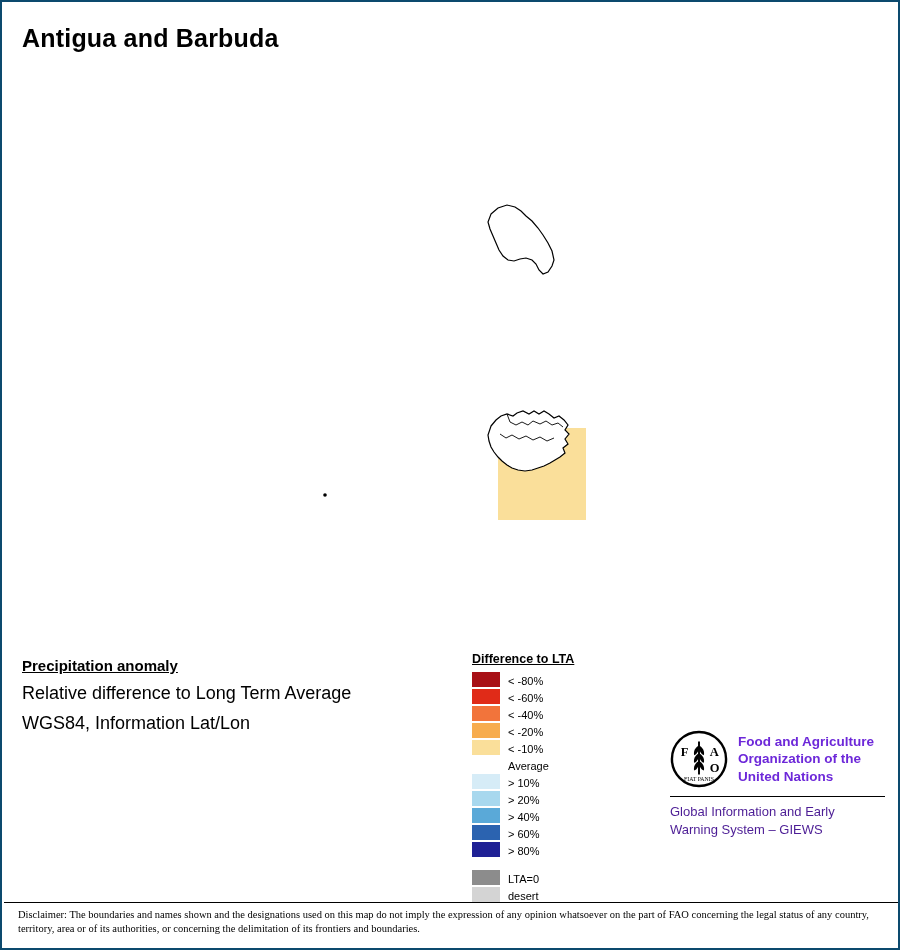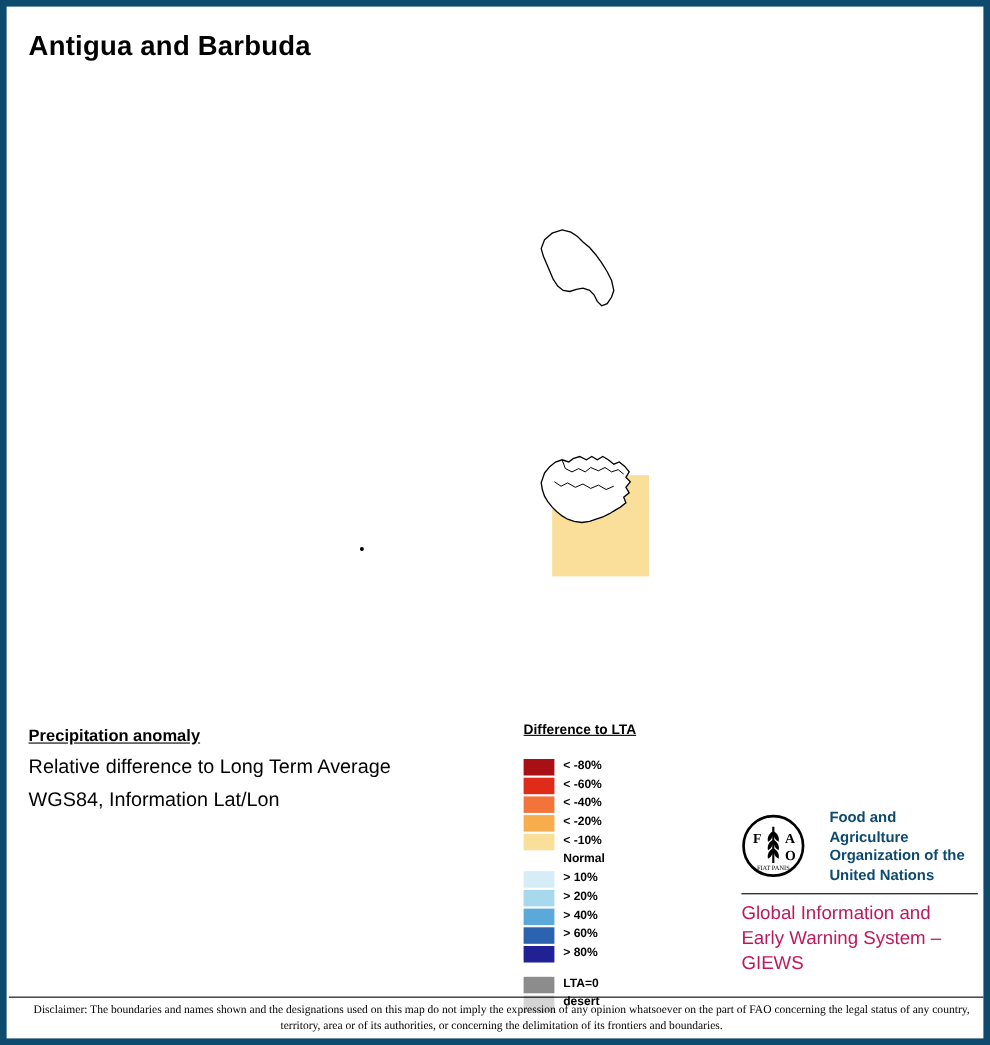--- a/index.html
+++ b/index.html
@@ -8,21 +8,21 @@
     background: #ffffff;
   }
   body {
     font-family: "Liberation Sans", sans-serif;
   }
   #page {
     position: relative;
     width: 900px;
     height: 950px;
     background: #ffffff;
-    border: 6px solid #0c4a6e;
+    border: 2px solid #0c4a6e;
     box-sizing: border-box;
     overflow: hidden;
   }
   #map-title {
     position: absolute;
     left: 20px;
     top: 22px;
     font-size: 25px;
     font-weight: bold;
     color: #000000;
@@ -58,28 +58,27 @@
     position: absolute;
     left: 470px;
     top: 650px;
     width: 150px;
   }
   #ramp-title {
     font-size: 12.5px;
     font-weight: bold;
     color: #000000;
     text-decoration: underline;
-    margin-bottom: 20px;
+    margin-bottom: 4px;
     white-space: nowrap;
   }
   .ramp-row {
     display: flex;
-    align-items: flex-start;
+    align-items: flex-end;
     height: 17px;
-    font-weight: bold;
   }
   .ramp-sw {
     width: 28px;
     height: 15px;
     flex: 0 0 28px;
   }
   .ramp-sw.empty {
     background: transparent;
   }
   .ramp-lbl {
@@ -104,46 +103,45 @@
   #fao-top {
     display: flex;
     align-items: center;
   }
   #fao-emblem {
     width: 58px;
     height: 58px;
     flex: 0 0 58px;
   }
   #fao-name {
-    margin-left: 22px;
+    margin-left: 10px;
     font-size: 13.5px;
     font-weight: bold;
     line-height: 1.3;
-    color: #0c4a6e;
+    color: #6d28d9;
   }
   #fao-rule {
     border-top: 1.5px solid #000000;
     margin: 8px 0 6px 0;
   }
   #fao-sub {
-    font-size: 17px;
+    font-size: 13px;
     line-height: 1.35;
-    color: #be185d;
+    color: #4c1d95;
   }
   
   #disclaimer {
     position: absolute;
     left: 16px;
     top: 906px;
     width: 868px;
     font-size: 10.5px;
     line-height: 1.35;
     color: #000000;
     font-family: "Liberation Serif", serif;
-    text-align: center;
   }
   #disclaimer-rule {
     position: absolute;
     left: 2px;
     top: 900px;
     width: 894px;
     border-top: 1px solid #000000;
   }
 </style>
 </head>
@@ -200,21 +198,21 @@
     <div class="ramp-row">
       <span class="ramp-sw" style="background:#f7ac4e"></span>
       <span class="ramp-lbl">&lt; -20%</span>
     </div>
     <div class="ramp-row">
       <span class="ramp-sw" style="background:#fadf9a"></span>
       <span class="ramp-lbl">&lt; -10%</span>
     </div>
     <div class="ramp-row">
       <span class="ramp-sw empty"></span>
-      <span class="ramp-lbl center">Normal</span>
+      <span class="ramp-lbl center">Average</span>
     </div>
     <div class="ramp-row">
       <span class="ramp-sw" style="background:#d6ecf7"></span>
       <span class="ramp-lbl">&gt; 10%</span>
     </div>
     <div class="ramp-row">
       <span class="ramp-sw" style="background:#a8d8ee"></span>
       <span class="ramp-lbl">&gt; 20%</span>
     </div>
     <div class="ramp-row">

